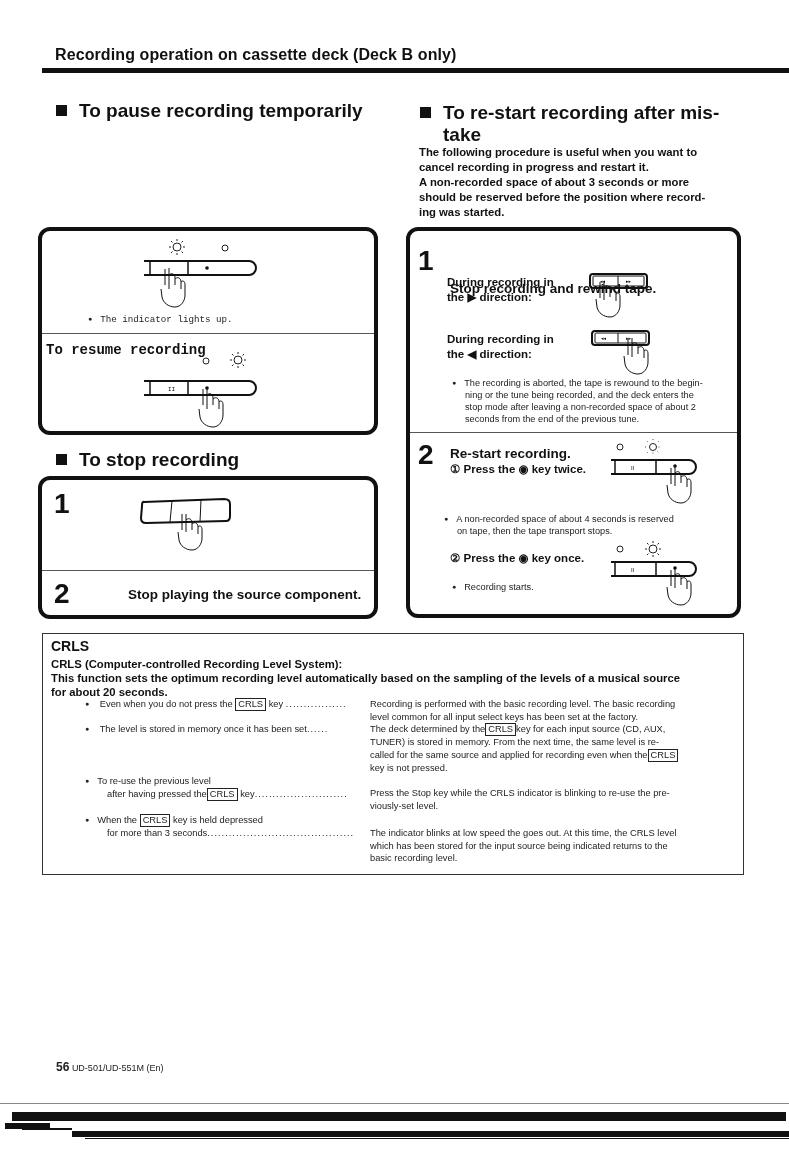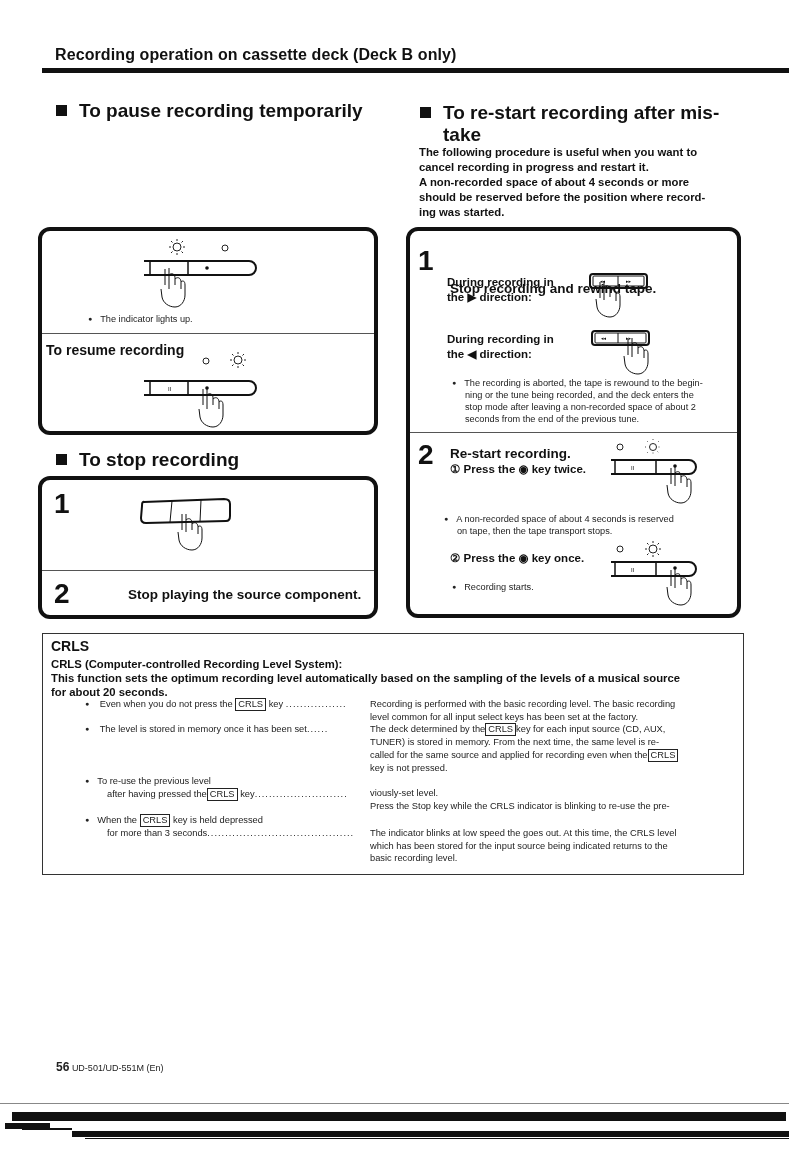--- a/index.html
+++ b/index.html
@@ -31,21 +31,21 @@
 </head>
 <body>
 
 <div class="abs page-title">Recording operation on cassette deck (Deck B only)</div>
 <div class="abs title-rule"></div>
 
 <div class="abs sec-h" style="left:56px; top:100px;">
   <span class="sq"></span><span>To pause recording temporarily</span>
 </div>
 
-<div class="abs box" style="left:38px; top:227px; width:340px; height:208px;">
+<div class="abs box" style="left:38px; top:227px; width:340px; height:208px;font-family:Liberation Mono, monospace;">
 
   <svg class="abs" style="left:127px; top:8px;" width="110" height="20">
     <circle cx="8" cy="8" r="4" fill="none" stroke="#222" stroke-width="1"></circle>
     <g stroke="#222" stroke-width="1">
       <line x1="8" y1="0" x2="8" y2="2"></line>
         <line x1="8" y1="14" x2="8" y2="16"></line>
       <line x1="0" y1="8" x2="2" y2="8"></line>
         <line x1="14" y1="8" x2="16" y2="8"></line>
       <line x1="2" y1="2" x2="3.5" y2="3.5"></line>
         <line x1="12.5" y1="12.5" x2="14" y2="14"></line>
@@ -108,21 +108,21 @@
   <div class="abs step-h" style="left:44px; top:107px;margin-left:42px;">Stop playing the source component.</div>
 </div>
 
 <div class="abs sec-h" style="left:420px; top:102px;">
   <div><span class="sq"></span><span>To re-start recording after mis-</span></div>
   <div style="padding-left:23px;">take</div>
 </div>
 <div class="abs intro" style="left:419px; top:145px; width:320px;">
   <div>The following procedure is useful when you want to</div>
   <div>cancel recording in progress and restart  it.</div>
-  <div>A non-recorded space of about 4 seconds or more</div>
+  <div>A non-recorded space of about 3 seconds or more</div>
   <div>should be reserved before the position where record-</div>
   <div>ing was started.</div>
 </div>
 
 <div class="abs box" style="left:406px; top:227px; width:335px; height:391px;">
   <div class="abs bignum" style="left:8px; top:16px;">1</div>
   <div class="abs step-h" style="left:40px; top:18px;margin-top:32px;">Stop recording and rewind tape.</div>
 
   <div class="abs sub-h" style="left:37px; top:44px;">
     <div>During recording in</div>
@@ -243,22 +243,22 @@
     <div>TUNER) is stored in memory. From the next time, the same level is re-</div>
     <div><span>called for the same source and applied for recording even when the</span><span class="keybox">CRLS</span></div>
     <div>key is not pressed.</div>
   </div>
 
   <div class="abs row-l" style="left:42px; top:141px;">
     <div class="bullet">To re-use the previous level</div>
     <div style="padding-left:22px;"><span>after having pressed the</span><span class="keybox">CRLS</span> <span>key</span><span class="dots">..........................</span></div>
   </div>
   <div class="abs row-r" style="left:327px; top:153px; width:372px;">
+    <div>Press the Stop key while the CRLS indicator is blinking to re-use the pre-</div>
     <div>viously-set level.</div>
-    <div>Press the Stop key while the CRLS indicator is blinking to re-use the pre-</div>
   </div>
 
   <div class="abs row-l" style="left:42px; top:180px;">
     <div class="bullet"><span>When the</span> <span class="keybox">CRLS</span> <span>key is held depressed</span></div>
     <div style="padding-left:22px;"><span>for more than 3 seconds</span><span class="dots">.........................................</span></div>
   </div>
   <div class="abs row-r" style="left:327px; top:193px; width:372px;">
     <div>The indicator blinks at low speed the goes out. At this time, the CRLS level</div>
     <div>which has been stored for the input source being indicated returns to the</div>
     <div>basic recording level.</div>

